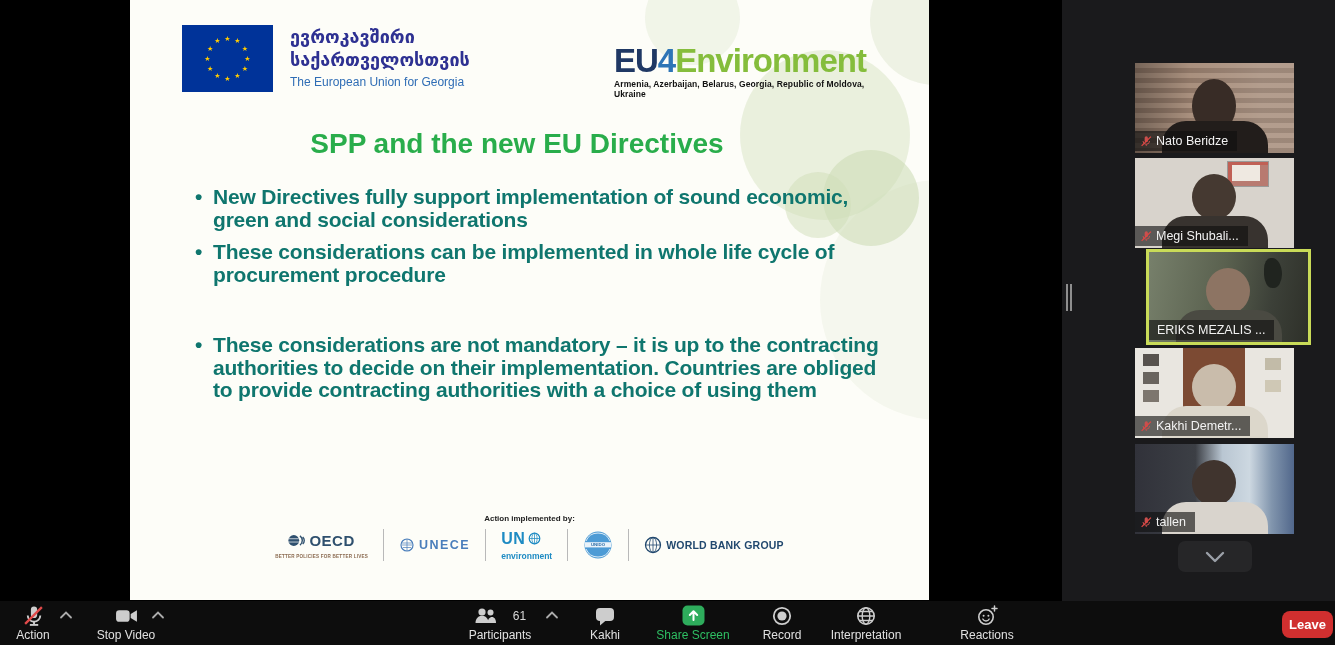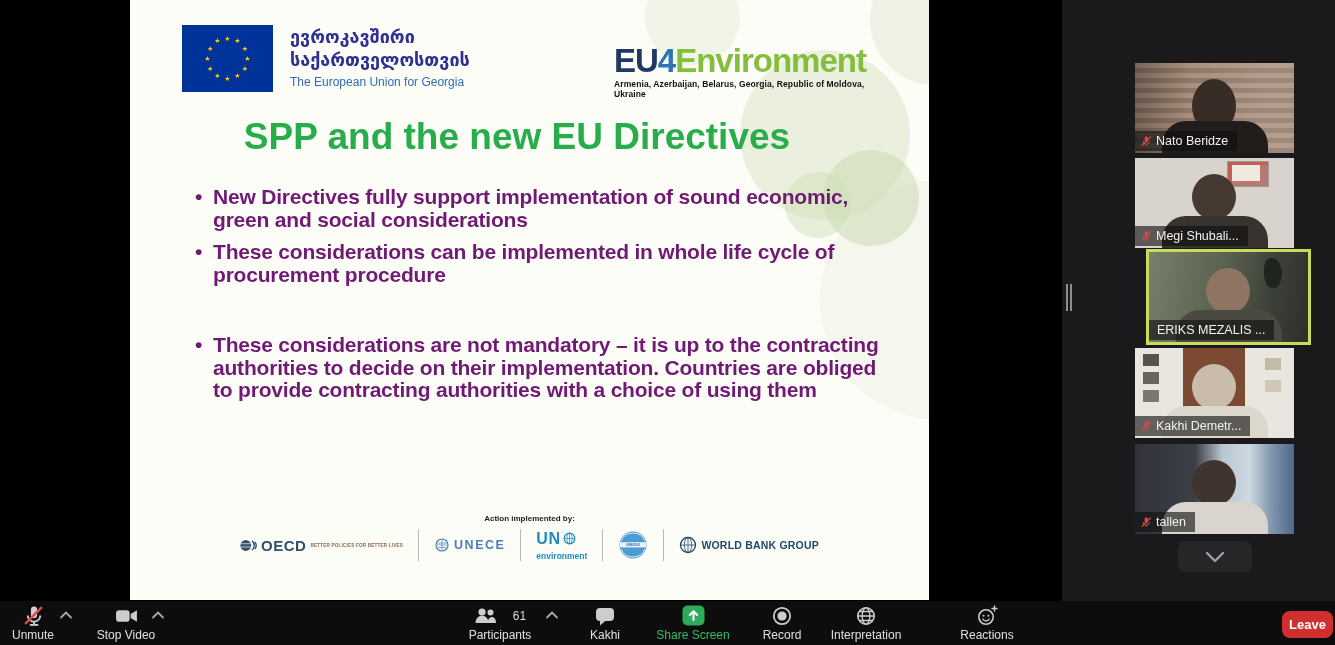--- a/index.html
+++ b/index.html
@@ -27,38 +27,38 @@
                color:#2E3192;line-height:23px;}
   .eu-text .en{font-size:12px;color:#2F6DB5;margin-top:4px;}
 
   .eu4env{position:absolute;left:484px;top:25px;width:276px;margin-top:19px;}
   .eu4env .wordmark{font-size:33px;font-weight:800;letter-spacing:-1px;line-height:33px;}
   .eu4env .p-eu{color:#1F3864;}
   .eu4env .p-4{color:#2E75B6;font-weight:600;}
   .eu4env .p-env{color:#85BD3C;}
   .eu4env .countries{font-size:8.5px;font-weight:bold;color:#111;margin-top:2px;letter-spacing:0.1px;}
 
-  .slide-title{position:absolute;left:0;right:25px;top:116px;margin:0;text-align:center;
-               font-size:37px;font-weight:600;color:#29AD4B;}
+  .slide-title{position:absolute;left:0;right:25px;top:128px;margin:0;text-align:center;
+               font-size:28px;font-weight:600;color:#29AD4B;}
   .bullets{position:absolute;left:65px;width:690px;margin:0;padding:0;list-style:none;}
   .bullets li{position:relative;padding-left:18px;font-size:21px;font-weight:600;
-              line-height:22.5px;color:#701a75;letter-spacing:-0.2px;}
+              line-height:22.5px;color:#0f766e;letter-spacing:-0.2px;}
   .bullets li::before{content:"•";position:absolute;left:0;top:0;}
   .b-top{top:186px;}
   .b-top li + li{margin-top:10px;}
   .however{position:absolute;left:65px;width:650px;top:290px;text-align:center;
            font-size:27px;font-weight:bold;color:#1B6CB5;}
   .b-bottom{top:334px;}
 
   .footer{position:absolute;left:0;right:0;top:514px;}
   .f-caption{text-align:center;font-size:8px;font-weight:bold;color:#222;}
   .f-row{margin-top:6px;display:flex;justify-content:center;align-items:center;gap:15px;}
   .f-sep{width:1px;height:32px;background:#B9B9B9;}
   .lg{display:flex;align-items:center;gap:4px;}
-  .oecd-wrap{display:flex;flex-direction:row;align-items:center;}
+  .oecd-wrap{display:flex;flex-direction:column;align-items:center;}
   .oecd-text{font-size:15px;font-weight:800;color:#2F506E;letter-spacing:0.5px;}
   .oecd-tag{font-size:4.6px;font-weight:bold;color:#8a6a50;margin-top:1px;letter-spacing:0.2px;}
   .unece-text{font-size:12.5px;font-weight:800;color:#4A7EBB;letter-spacing:1.5px;}
   .unenv-wrap{display:flex;flex-direction:column;align-items:flex-start;}
   .unenv-top{display:flex;align-items:center;gap:3px;}
   .unenv-un{font-size:16px;font-weight:900;color:#1E8BC3;letter-spacing:0.5px;}
   .unenv-bottom{font-size:8.5px;font-weight:600;color:#1E8BC3;margin-top:-1px;}
   .wb-text{font-size:10.5px;font-weight:800;color:#21486E;letter-spacing:0.2px;}
 
   
@@ -316,21 +316,21 @@
     <button class="tb-item i-unmute">
       <span class="ticon">
         <svg width="23" height="23" viewBox="0 0 22 22">
           <rect x="8.5" y="2.5" width="6" height="11" rx="3" fill="#CDCDCD"></rect>
           <path d="M5.5,11 a6,6 0 0 0 12,0" stroke="#CDCDCD" stroke-width="1.8" fill="none"></path>
           <line x1="11.5" y1="17" x2="11.5" y2="20" stroke="#CDCDCD" stroke-width="1.8"></line>
           <line x1="7.5" y1="20" x2="15.5" y2="20" stroke="#CDCDCD" stroke-width="1.8"></line>
           <line x1="3" y1="19" x2="19" y2="3" stroke="#E14B4B" stroke-width="2.2"></line>
         </svg>
       </span>
-      <span class="tlabel">Unmute</span>
+      <span class="tlabel">Action</span>
     </button>
     <button class="caret c-unmute">
       <svg width="14" height="12" viewBox="0 0 14 12">
         <polyline points="2,8.5 7,3.5 12,8.5" fill="none" stroke="#ABABAB" stroke-width="1.8" stroke-linecap="round"></polyline>
       </svg>
     </button>
 
     <button class="tb-item i-video">
       <span class="ticon">
         <svg width="23" height="23" viewBox="0 0 22 22">

